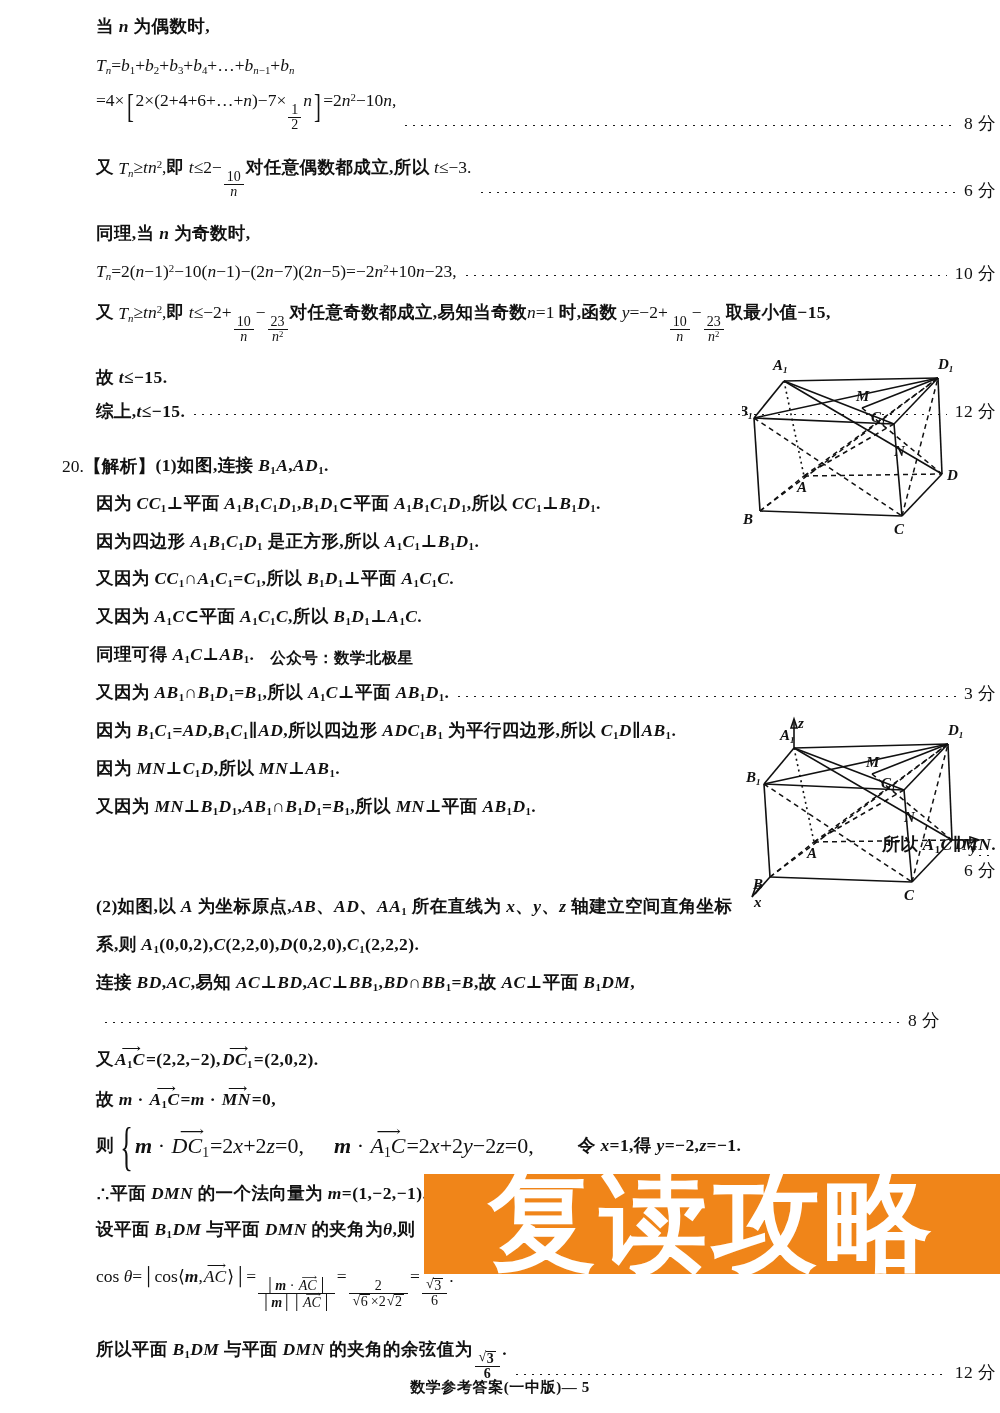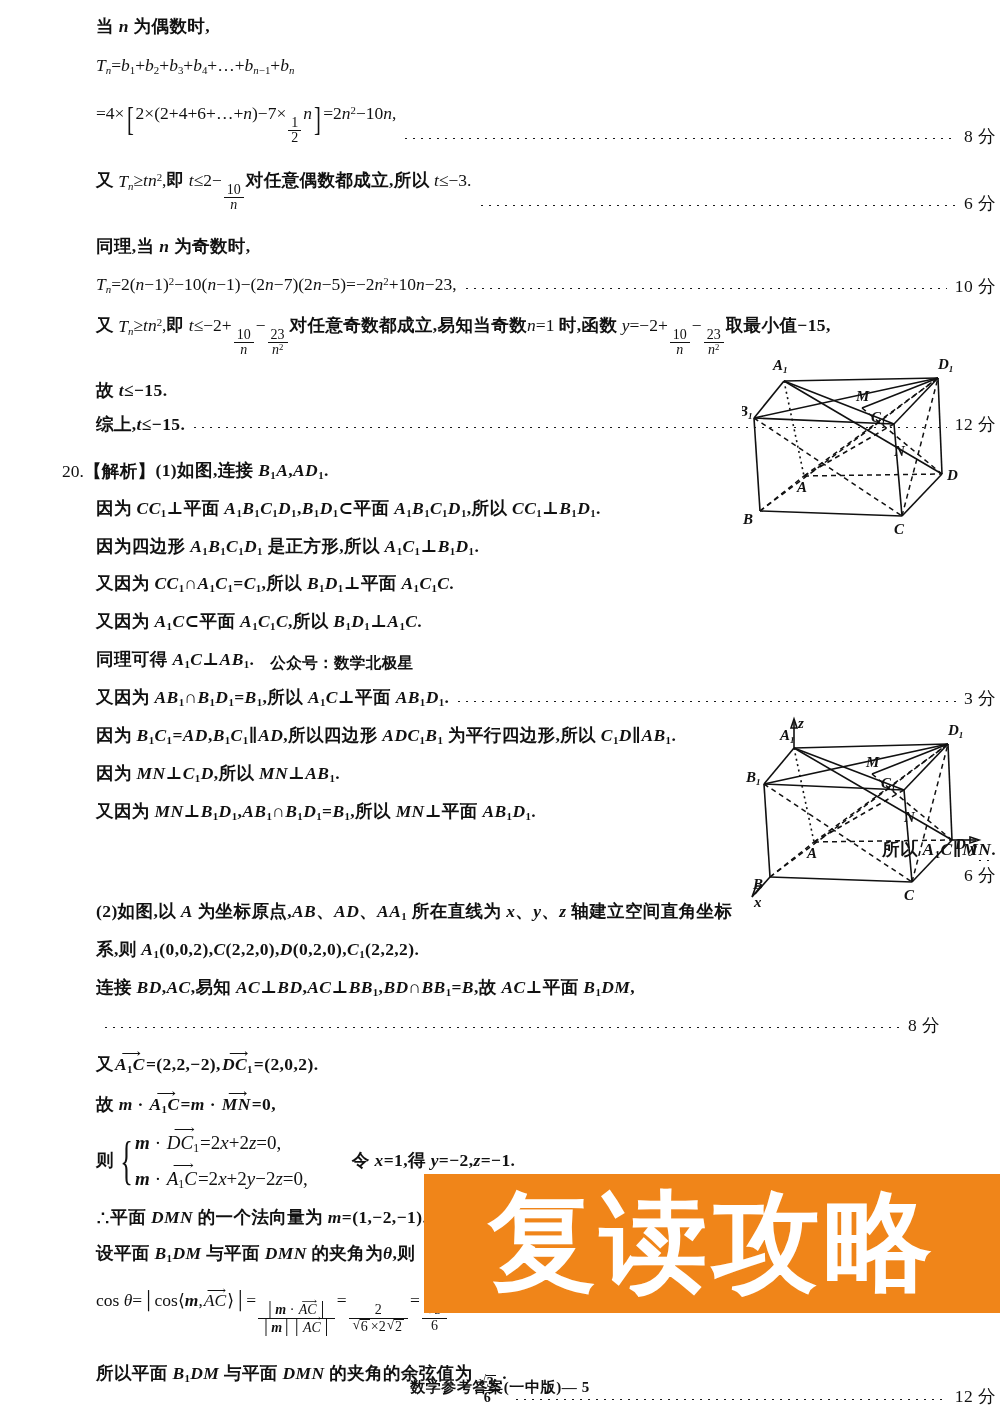--- a/index.html
+++ b/index.html
@@ -71,34 +71,34 @@
   
   .bk{font-size:1.9em;font-weight:300;vertical-align:-0.33em;display:inline-block;
       transform:scaleX(.62);font-family:"Liberation Serif",serif;}
 
   
   .sys{display:inline-flex;align-items:center;vertical-align:middle;}
   .sys .brace{
     font-size:3.0em;line-height:0.78;font-weight:300;display:inline-block;
     transform:scaleX(.5);margin-right:-4px;
   }
-  .sys .rows{display:inline-flex;flex-direction:column;gap:12px;font-size:19px;}
+  .sys .rows{display:inline-flex;gap:30px;font-size:22px;}
 
   
   .fig{position:absolute;}
   svg{display:block;}
   .fl{stroke:#111;stroke-width:1.6;fill:none;}
   .fd{stroke:#111;stroke-width:1.5;fill:none;stroke-dasharray:5 4;}
   .fdot{stroke:#111;stroke-width:1.6;fill:none;stroke-dasharray:2 3.5;}
   .flbl{font-family:"Liberation Serif",serif;font-style:italic;font-size:15px;fill:#111;font-weight:600;}
 
   
   #promo-banner{
     position:absolute;
-    left:424px;top:1174px;width:576px;height:139px;
+    left:424px;top:1174px;width:576px;height:100px;
     background:#F08519;
     display:flex;align-items:center;justify-content:center;
     overflow:hidden;
   }
   #promo-banner .bantxt{
     color:#ffffff;
     font-family:"DejaVu Sans","Liberation Sans",sans-serif;
     font-weight:bold;
     font-size:108px;
     line-height:1;
@@ -122,21 +122,21 @@
   <div class="ln ind1" style="margin-top:8px;">
     <span class="txt cn">当&nbsp;<i class="mi">n</i>&nbsp;为偶数时,</span>
   </div>
 
   <div class="ln ind1" style="margin-top:21px;">
     <span class="txt">
       <i class="mi">T<sub>n</sub></i>=<i class="mi">b</i><sub>1</sub>+<i class="mi">b</i><sub>2</sub>+<i class="mi">b</i><sub>3</sub>+<i class="mi">b</i><sub>4</sub>+…+<i class="mi">b</i><sub><i>n</i>−1</sub>+<i class="mi">b<sub>n</sub></i>
     </span>
   </div>
 
-  <div class="ln ind1" style="margin-top:27px;">
+  <div class="ln ind1" style="margin-top:14px;">
     <span class="txt">
       =4×<span class="bk">[</span>2×(2+4+6+…+<i class="mi">n</i>)−7×<span class="frac">
           <span class="num">1</span>
           <span class="den">2</span>
         </span><i class="mi">n</i><span class="bk">]</span>=2<i class="mi">n</i><sup>2</sup>−10<i class="mi">n</i>,
     </span>
     <span class="lead"></span>
     <span class="score">8 分</span>
   </div>
 
@@ -184,21 +184,21 @@
   <div class="ln ind1" style="margin-top:24px;">
     <span class="txt cn">故&nbsp;<i class="mi">t</i>≤−15.</span>
   </div>
 
   <div class="ln ind1" style="margin-top:17px;">
     <span class="txt cn">综上,<i class="mi">t</i>≤−15.</span>
     <span class="lead"></span>
     <span class="score">12 分</span>
   </div>
 
-  <div class="ln ind0" style="margin-top:28px;">
+  <div class="ln ind0" style="margin-top:36px;">
     <span class="txt">20.</span>
     <span class="txt cn">【解析】</span>
     <span class="txt cn">(1)如图,连接&nbsp;<i class="mi">B</i><sub>1</sub><i class="mi">A</i>,<i class="mi">AD</i><sub>1</sub>.</span>
   </div>
 
   <div class="ln ind1" style="margin-top:19px;">
     <span class="txt cn">因为&nbsp;<i class="mi">CC</i><sub>1</sub>⊥平面&nbsp;<i class="mi">A</i><sub>1</sub><i class="mi">B</i><sub>1</sub><i class="mi">C</i><sub>1</sub><i class="mi">D</i><sub>1</sub>,<i class="mi">B</i><sub>1</sub><i class="mi">D</i><sub>1</sub>⊂平面&nbsp;<i class="mi">A</i><sub>1</sub><i class="mi">B</i><sub>1</sub><i class="mi">C</i><sub>1</sub><i class="mi">D</i><sub>1</sub>,所以&nbsp;<i class="mi">CC</i><sub>1</sub>⊥<i class="mi">B</i><sub>1</sub><i class="mi">D</i><sub>1</sub>.</span>
   </div>
 
   <div class="ln ind1" style="margin-top:19px;">

